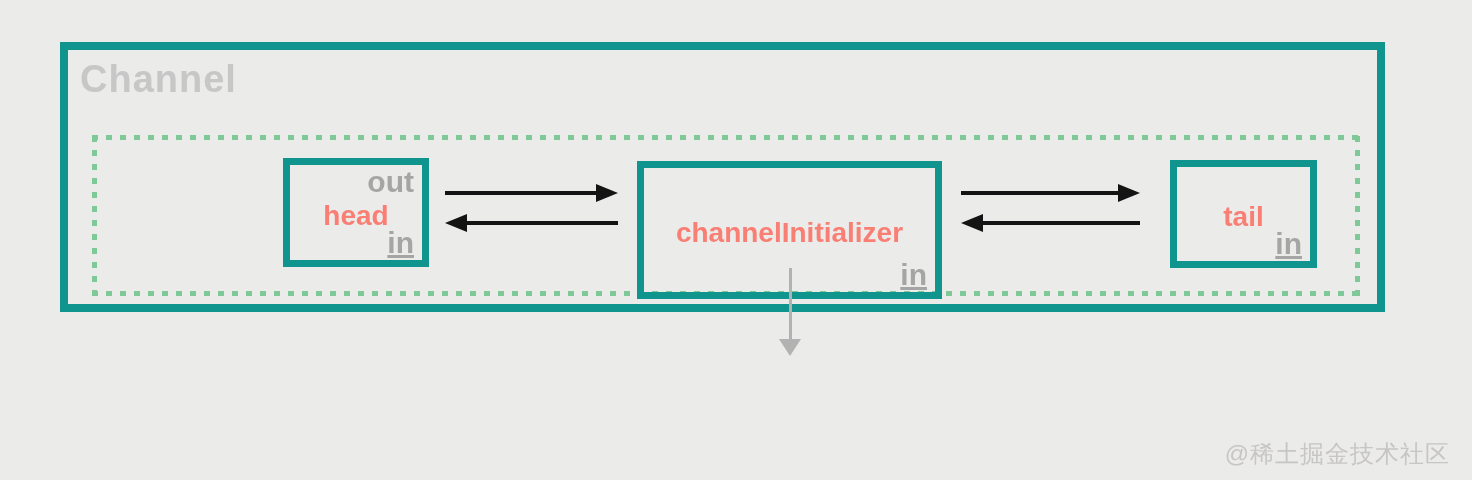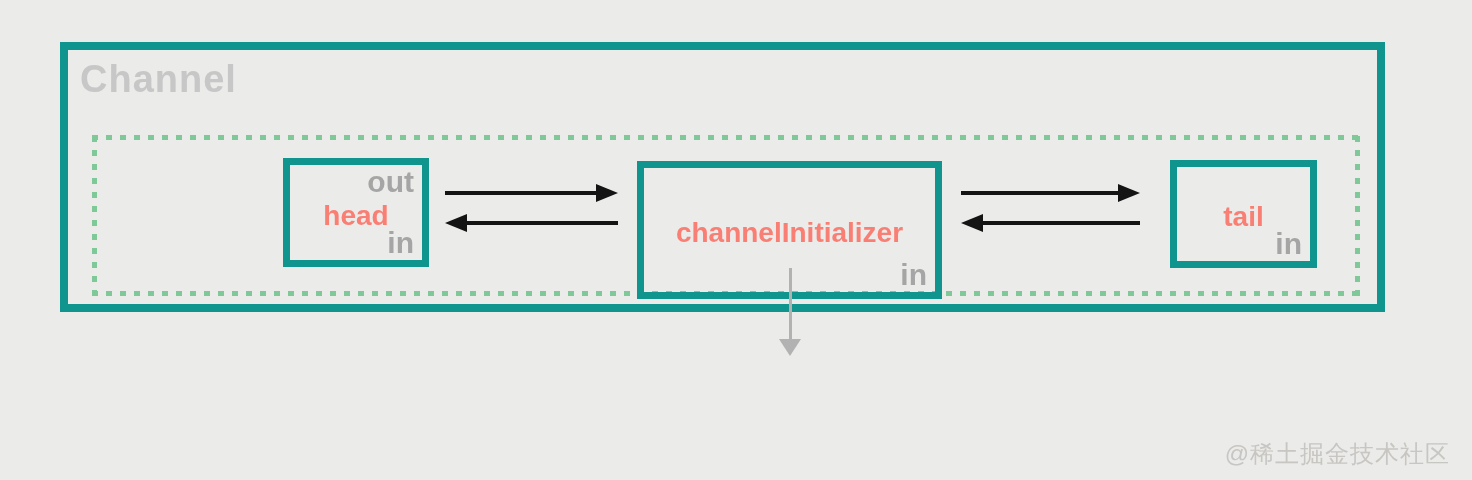--- a/index.html
+++ b/index.html
@@ -58,21 +58,21 @@
   .node-tail{left:1170px;top:160px;width:147px;height:108px;}
   .node-name{
     font-size:28px;font-weight:bold;color:var(--salmon);
     white-space:nowrap;line-height:1;padding-top:6px;
   }
   .io-label{
     position:absolute;font-size:30px;font-weight:bold;
     color:var(--inout-gray);line-height:1;
   }
   .io-out{top:2px;right:8px;}
-  .io-in{bottom:2px;right:8px;}
+  .io-in{bottom:2px;right:8px;text-decoration:underline;}
 
   .harrow{position:absolute;height:18px;display:flex;align-items:center;}
   .harrow .shaft{flex:1;height:4px;background:var(--arrow-black);}
   .tri-right{width:0;height:0;border-top:9px solid transparent;border-bottom:9px solid transparent;border-left:22px solid var(--arrow-black);}
   .tri-left{width:0;height:0;border-top:9px solid transparent;border-bottom:9px solid transparent;border-right:22px solid var(--arrow-black);}
   .arrow-a1{left:445px;top:184px;width:173px;}
   .arrow-a2{left:445px;top:214px;width:173px;}
   .arrow-a3{left:961px;top:184px;width:179px;}
   .arrow-a4{left:961px;top:214px;width:179px;}
 

